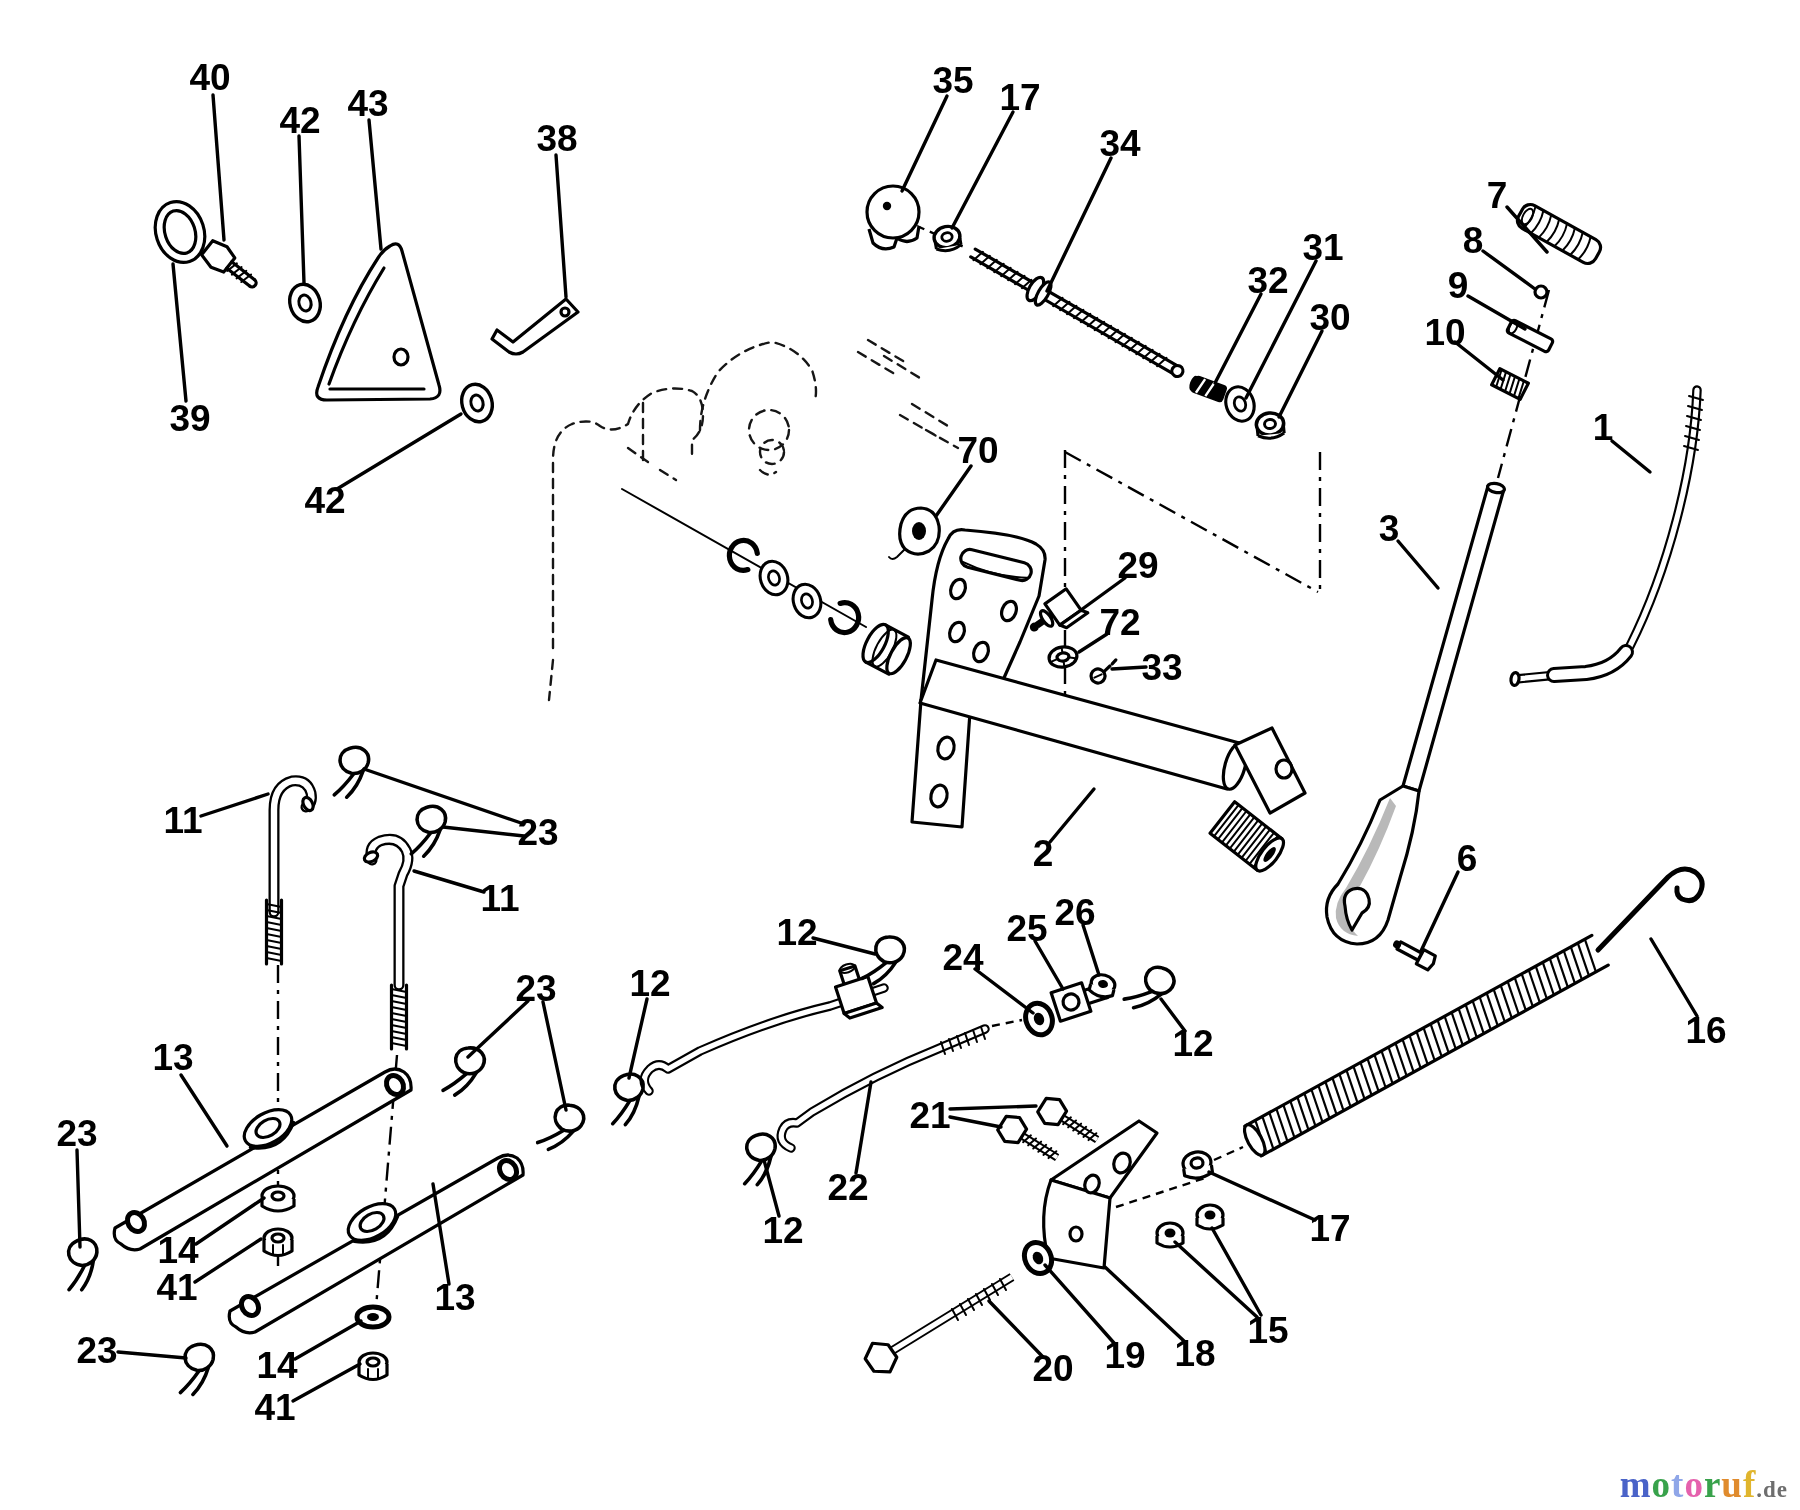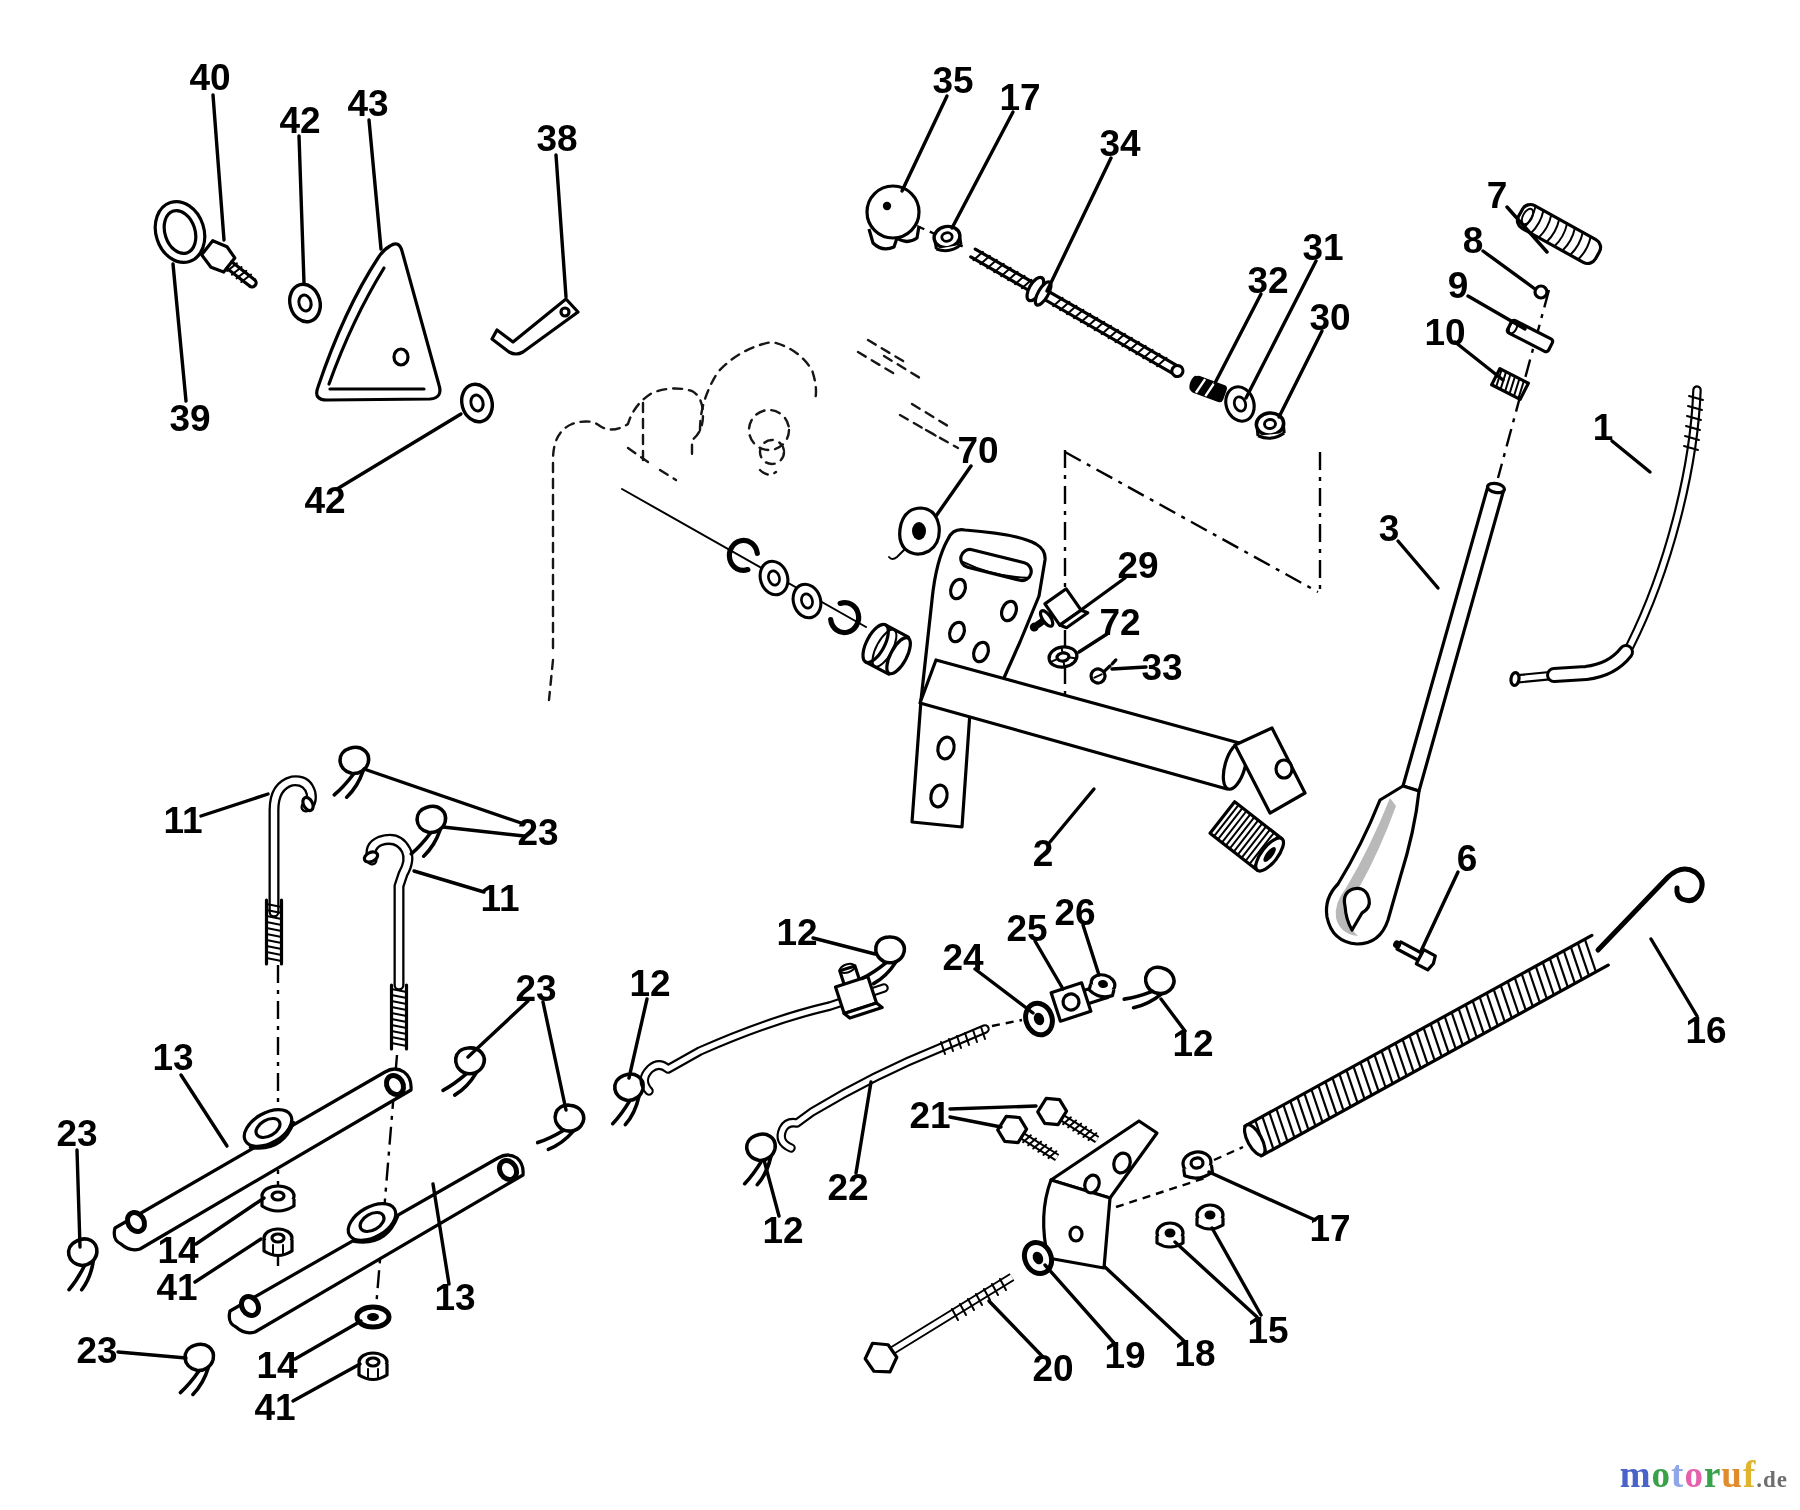--- a/index.html
+++ b/index.html
@@ -12,21 +12,21 @@
   .thin{fill:none;stroke:#000;stroke-width:2;stroke-linecap:round;}
   .ghost{fill:none;stroke:#161616;stroke-width:2.4;stroke-dasharray:9 7;stroke-linecap:round;}
   .dashdot{fill:none;stroke:#000;stroke-width:2.4;stroke-dasharray:18 7 4 7;}
   .dash{fill:none;stroke:#000;stroke-width:2.4;stroke-dasharray:8 6;}
   .rodB{fill:none;stroke:#000;stroke-width:9.5;stroke-linecap:round;stroke-linejoin:round;}
   .rodW{fill:none;stroke:#fff;stroke-width:5.2;stroke-linecap:round;stroke-linejoin:round;}
   .rodB2{fill:none;stroke:#000;stroke-width:11;stroke-linecap:round;stroke-linejoin:round;}
   .rodW2{fill:none;stroke:#fff;stroke-width:6.4;stroke-linecap:round;stroke-linejoin:round;}
   text.callout{font:700 37px "Liberation Sans",sans-serif;fill:#000;text-anchor:middle;}
   line.leader{stroke:#000;stroke-width:3.4;stroke-linecap:round;}
-  #watermark{position:absolute;right:12px;bottom:14px;font:700 37px "Liberation Serif",serif;
+  #watermark{position:absolute;right:12px;bottom:4px;font:700 37px "Liberation Serif",serif;
              letter-spacing:1px;white-space:nowrap;}
   #watermark .suffix{font-size:23px;font-weight:700;}
 </style>
 </head>
 <body>
 
 <div id="stage">
 <svg width="1800" height="1510" viewBox="0 0 1800 1510">
 
   <defs>

